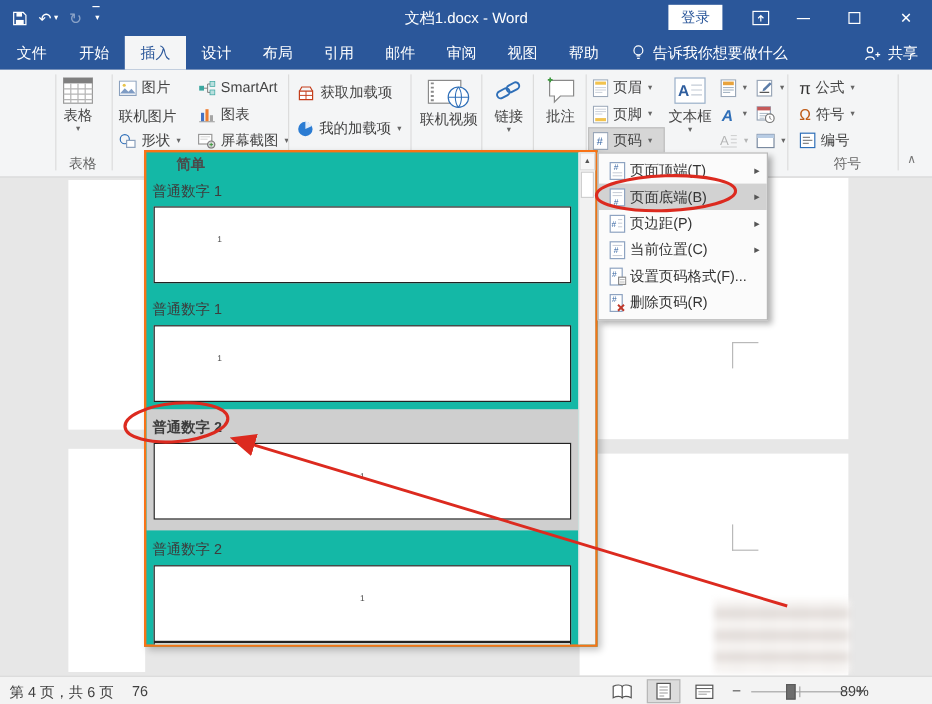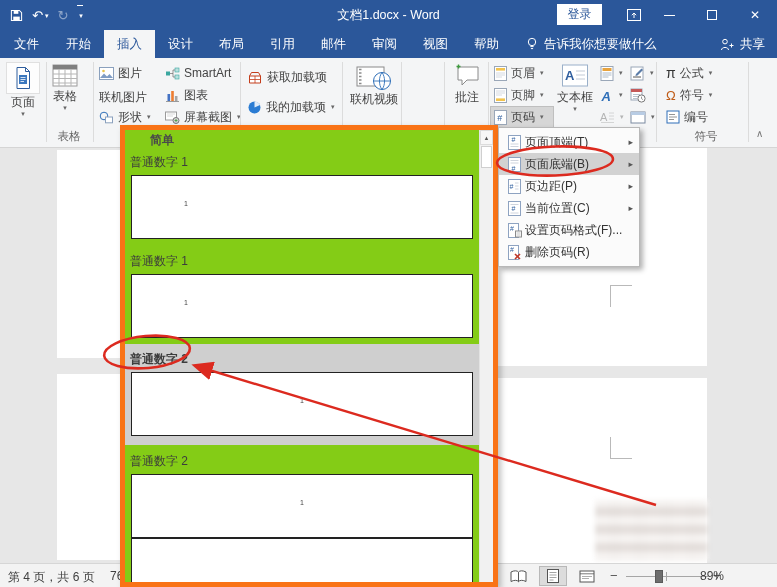--- a/index.html
+++ b/index.html
@@ -59,21 +59,21 @@
   .st-count { position:absolute; left:110px; top:5px; }
   .viewbtn { position:absolute; top:2px; width:28px; height:20px; display:flex; align-items:center; justify-content:center; }
   .viewbtn.sel { background:#dcdcdc; border:1px solid #b8b8b8; }
   .z-minus { position:absolute; left:610px; top:4px; font-size:13px; color:#555; }
   .z-track { position:absolute; left:626px; top:12px; width:82px; height:1px; background:#a6a6a6; }
   .z-tick  { position:absolute; left:666px; top:8px; width:1px; height:9px; background:#a6a6a6; }
   .z-thumb { position:absolute; left:655px; top:6px; width:8px; height:13px; background:#6d6d6d; border:1px solid #5a5a5a; }
   .z-plus { position:absolute; left:713px; top:4px; font-size:13px; color:#555; }
   .z-val { position:absolute; left:700px; top:5px; }
   
-  .gallery { position:absolute; left:120px; top:125px; width:378px; height:462px; background:#84cc16; border:5px solid #f97316; box-shadow:3px 3px 6px rgba(0,0,0,.25); z-index:10; }
+  .gallery { position:absolute; left:120px; top:125px; width:378px; height:414px; background:#14b8a6; border:2px solid #f97316; box-shadow:3px 3px 6px rgba(0,0,0,.25); z-index:10; }
   .gal-content { position:absolute; left:0; top:0; right:14px; bottom:0; overflow:hidden; }
   .g-header { height:21px; line-height:21px; padding-left:25px; font-size:12px; font-weight:700; color:#4a4a4a; }
   .gi .lbl { font-size:12px; color:#3d3d3d; padding:3px 0 4px 5px; }
   .gi.p14 .lbl { padding-top:14px; }
   .gi.p8  .lbl { padding-top:8px; }
   .gi .prev { height:64px; border:1px solid #222; background:#fff; margin:0 6px; position:relative; }
   .gi .num { position:absolute; top:24px; font-size:7px; color:#444; }
   .num.left { left:52px; } .num.center { left:50%; transform:translateX(-50%); } .num.right { right:52px; }
   .gi.hl { background:#cfcfcf; padding:4px 0 9px; margin-top:6px; }
   .gi.hl .lbl { font-weight:700; padding-top:3px; }
@@ -158,32 +158,20 @@
           <circle cx="5" cy="3.6" r="2.3" fill="none" stroke="#fff"></circle>
           <path d="M1.5 12c0-3.4 7-3.4 7 0" fill="none" stroke="#fff"></path>
           <path d="M11.5 5.5v4M9.5 7.5h4" stroke="#fff"></path>
         </svg>
       <span>共享</span>
     </span>
   </div>
 
   <div class="ribbon">
 
-    <div class="bigbtn" style="left:6px; top:4px;">
-      <span class="pagesbox">
-        <svg width="20" height="24" viewBox="0 0 20 24">
-            <path d="M4 1.5h8.5L16.5 5.5V22.5H4z" fill="#fff" stroke="#2f5e9e"></path>
-            <path d="M12.5 1.5v4h4" fill="none" stroke="#2f5e9e"></path>
-            <rect x="6" y="9" width="8" height="9" fill="#3c78be"></rect>
-            <path d="M7.5 11.5h5M7.5 13.5h5M7.5 15.5h3.5" stroke="#fff" stroke-width=".8"></path>
-          </svg>
-      </span>
-      <span class="bl">页面</span>
-      <span class="caret">▾</span>
-    </div>
     <div class="rdiv" style="left:46px;"></div>
 
     <div class="bigbtn" style="left:52px; top:6px;">
       <svg width="26" height="24" viewBox="0 0 26 24">
           <rect x="1" y="1" width="24" height="21" fill="#fff" stroke="#9a9a9a"></rect>
           <rect x="1" y="1" width="24" height="4.5" fill="#7f7f7f"></rect>
           <path d="M1 10h24M1 14.5h24M1 19h24M7 5.5v16.5M13 5.5v16.5M19 5.5v16.5" stroke="#b5b5b5" fill="none"></path>
         </svg>
       <span class="bl">表格</span>
       <span class="caret">▾</span>
@@ -269,20 +257,28 @@
       <svg width="36" height="28" viewBox="0 0 36 28">
           <rect x="1" y="4" width="27" height="19" fill="#fff" stroke="#8a8a8a"></rect>
           <path d="M3 6.5h2.5M3 10h2.5M3 13.5h2.5M3 17h2.5M3 20.5h2.5" stroke="#8a8a8a" stroke-width="1.6"></path>
           <circle cx="26" cy="18" r="8.5" fill="#fff" stroke="#2f6fb8"></circle>
           <path d="M17.5 18h17M26 9.5c3.4 4.4 3.4 12.6 0 17M26 9.5c-3.4 4.4-3.4 12.6 0 17" fill="none" stroke="#2f6fb8" stroke-width=".9"></path>
         </svg>
       <span class="bl">联机视频</span>
     </div>
     <div class="rdiv" style="left:401px;"></div>
 
+    <div class="bigbtn" style="left:405px; top:5px; width:38px;">
+      <svg width="24" height="26" viewBox="0 0 24 26">
+          <rect x="2" y="12" width="11" height="6" rx="3" transform="rotate(-28 7 15)" fill="none" stroke="#2f6fb8" stroke-width="1.6"></rect>
+          <rect x="10" y="7" width="11" height="6" rx="3" transform="rotate(-28 15 10)" fill="none" stroke="#2f6fb8" stroke-width="1.6"></rect>
+        </svg>
+      <span class="bl">链接</span>
+      <span class="caret">▾</span>
+    </div>
     <div class="rdiv" style="left:444px;"></div>
 
     <div class="bigbtn" style="left:448px; top:5px; width:38px;">
       <svg width="26" height="26" viewBox="0 0 26 26">
           <path d="M4 4h20v13H13l-5 5v-5H4z" fill="#fff" stroke="#8a8a8a"></path>
           <path d="M4.5 5.5v-4M2.5 3.5h4" stroke="#3f9a3f" stroke-width="1.4"></path>
         </svg>
       <span class="bl">批注</span>
     </div>
     <div class="rdiv" style="left:488px;"></div>

